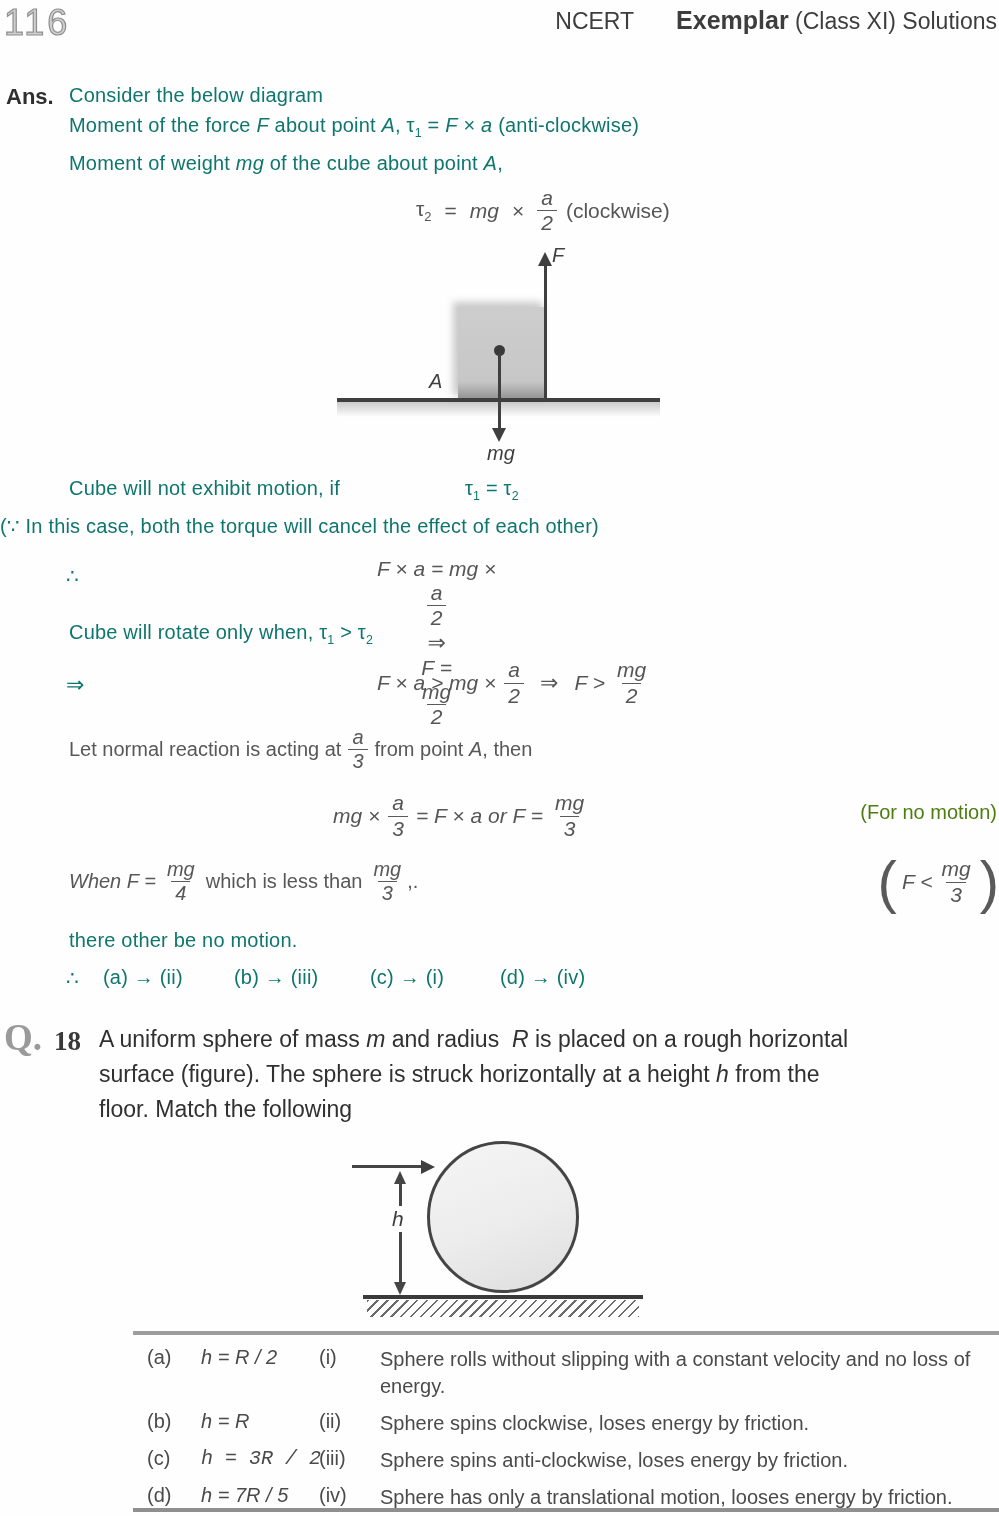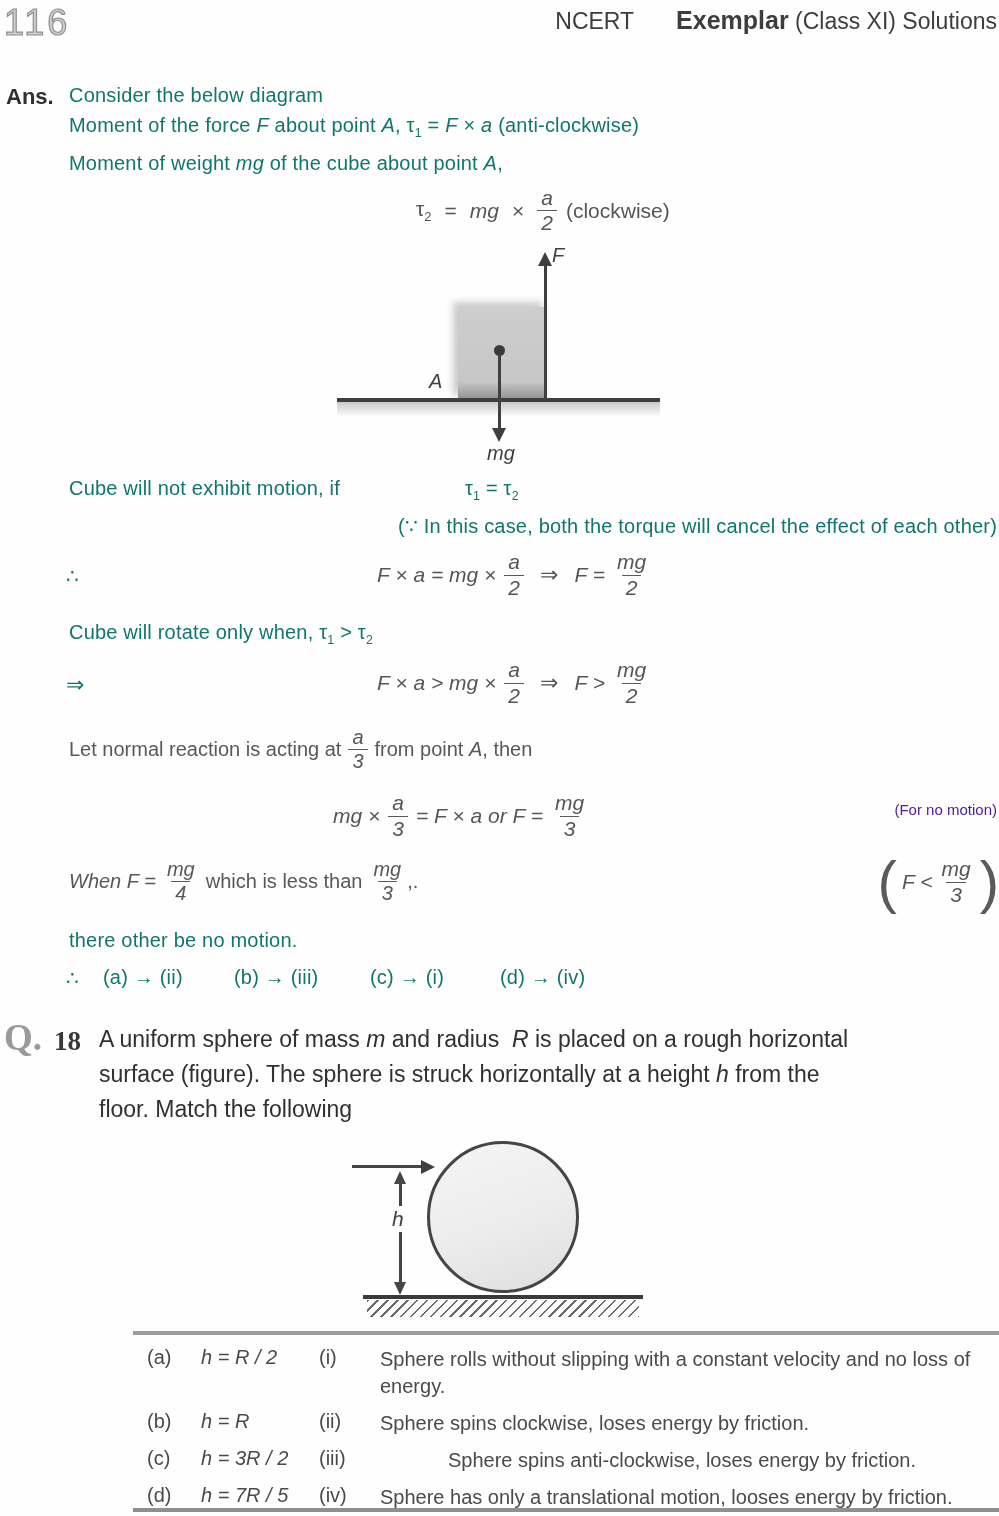--- a/index.html
+++ b/index.html
@@ -59,21 +59,21 @@
   .hatch { background:repeating-linear-gradient(135deg,#6a6a6a 0px,#6a6a6a 1.7px,transparent 1.7px,transparent 7px); }
   .h-mask { background:#fefefe; padding:1px 3px; }
 
   
   .mt-rule-top { background:#9c9c9c; }
   .mt-rule-bottom { background:#8f8f8f; }
   .mt-cell { position:absolute; font-size:20px; color:#4a4a4a; }
   .mt-eq { font-style:italic; }
   .mt-desc { width:604px; line-height:27px; }
 
-  .right-note { font-size:15px; color:#4c1d95; }
+  .right-note { font-size:20px; color:#4d7c0f; }
 </style>
 </head>
 <body>
 
 <div class="page">
 
   <div class="abs page-num" style="left:4px; top:2px;">116</div>
   <div class="abs head-title" style="right:2px; top:6px;"><span>NCERT </span><b>Exemplar</b><span> (Class XI) Solutions</span></div>
 
   <div class="abs ans-label" style="left:6px; top:84px;">Ans.</div>
@@ -107,25 +107,25 @@
     <div class="abs dia-label" style="left:429px; top:130px;">A</div>
     <div class="abs d1-ground" style="left:337px; top:158px; width:323px; height:3.5px;"></div>
     <div class="abs d1-shadow" style="left:337px; top:162px; width:323px; height:15px;"></div>
   </div>
 
   <div class="abs" style="left:0; top:477px; width:999px;">
     <span class="body-text" style="position:absolute; left:69px; top:0;">Cube will not exhibit motion, if</span>
     <span class="body-text" style="position:absolute; left:465px; top:0;"><span>τ</span><sub>1</sub><span> = τ</span><sub>2</sub></span>
   </div>
 
-  <div class="abs body-text" style="left:0; top:514px; width:997px; text-align:right;">(∵ In this case, both the torque will cancel the effect of each other)</div>
+  <div class="abs body-text" style="left:0; top:514px; width:997px; text-align:left;">(∵ In this case, both the torque will cancel the effect of each other)</div>
 
   <div class="abs" style="left:0; top:546px; width:999px; height:60px;">
     <span class="body-text" style="position:absolute; left:66px; top:18px;">∴</span>
-    <div class="eq" style="position:absolute; left:377px; top:0; height:58px;">
+    <div class="eq" style="position:absolute; left:377px; top:11px; height:58px;flex-direction:column;">
       <span class="math">F × a = mg ×</span>
       <span class="frac">
           <span class="num">a</span>
           <span class="den">2</span>
         </span>
       <span class="arrow-sym">⇒</span>
       <span class="math">F =</span>
       <span class="frac">
           <span class="num">mg</span>
           <span class="den">2</span>
@@ -241,23 +241,23 @@
 
   <div class="abs" style="left:133px; top:1410px; width:866px;">
     <span class="mt-cell" style="left:14px;">(b)</span>
     <span class="mt-cell mt-eq" style="left:68px;">h = R</span>
     <span class="mt-cell" style="left:186px;">(ii)</span>
     <span class="mt-cell mt-desc" style="left:247px;">Sphere spins clockwise, loses energy by friction.</span>
   </div>
 
   <div class="abs" style="left:133px; top:1447px; width:866px;">
     <span class="mt-cell" style="left:14px;">(c)</span>
-    <span class="mt-cell mt-eq" style="left:68px;">h = 3R / 2</span>
+    <span class="mt-cell mt-eq" style="left:68px;font-family:Liberation Mono, monospace;">h = 3R / 2</span>
     <span class="mt-cell" style="left:186px;">(iii)</span>
-    <span class="mt-cell mt-desc" style="left:247px;text-align:center;">Sphere spins anti-clockwise, loses energy by friction.</span>
+    <span class="mt-cell mt-desc" style="left:247px;">Sphere spins anti-clockwise, loses energy by friction.</span>
   </div>
 
   <div class="abs" style="left:133px; top:1484px; width:866px;">
     <span class="mt-cell" style="left:14px;">(d)</span>
     <span class="mt-cell mt-eq" style="left:68px;">h = 7R / 5</span>
     <span class="mt-cell" style="left:186px;">(iv)</span>
     <span class="mt-cell mt-desc" style="left:247px;">Sphere has only a translational motion, looses energy by friction.</span>
   </div>
 
   <div class="abs mt-rule-bottom" style="left:133px; top:1508px; width:866px; height:4px;"></div>

